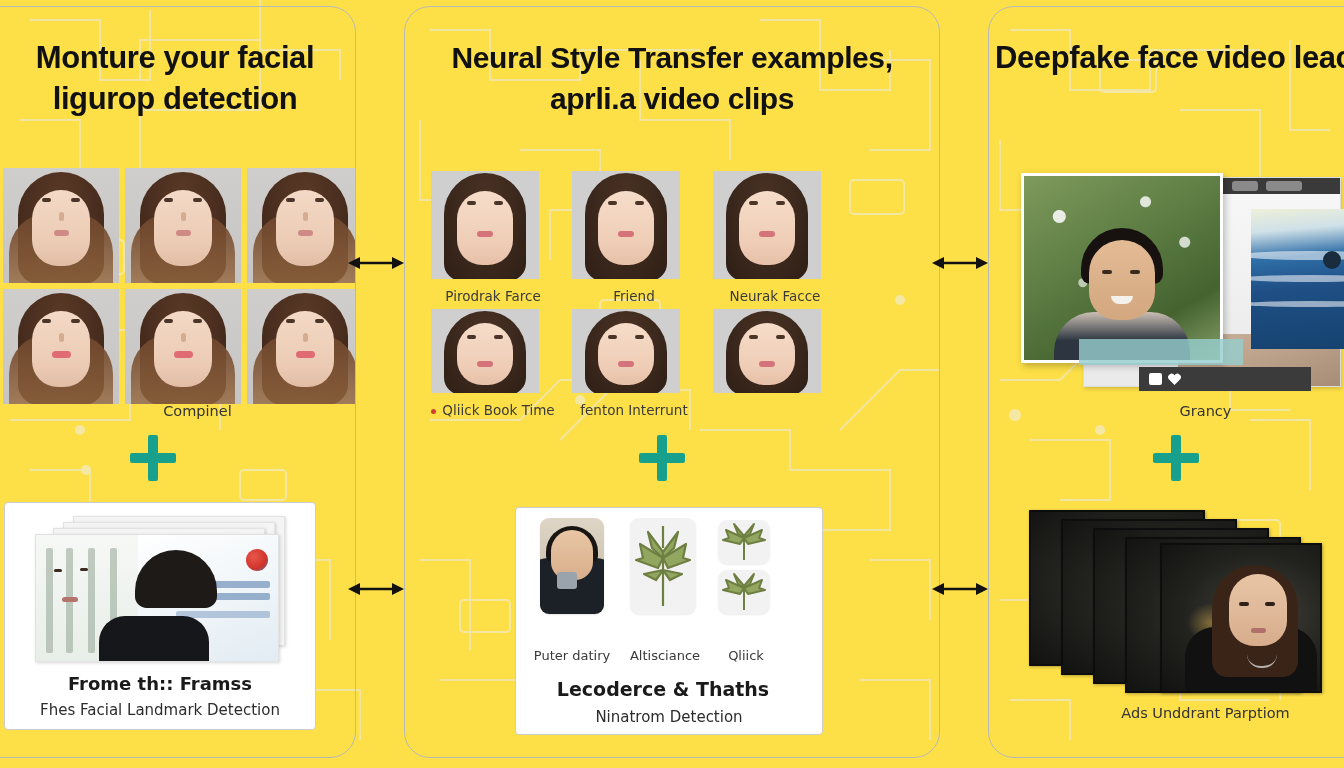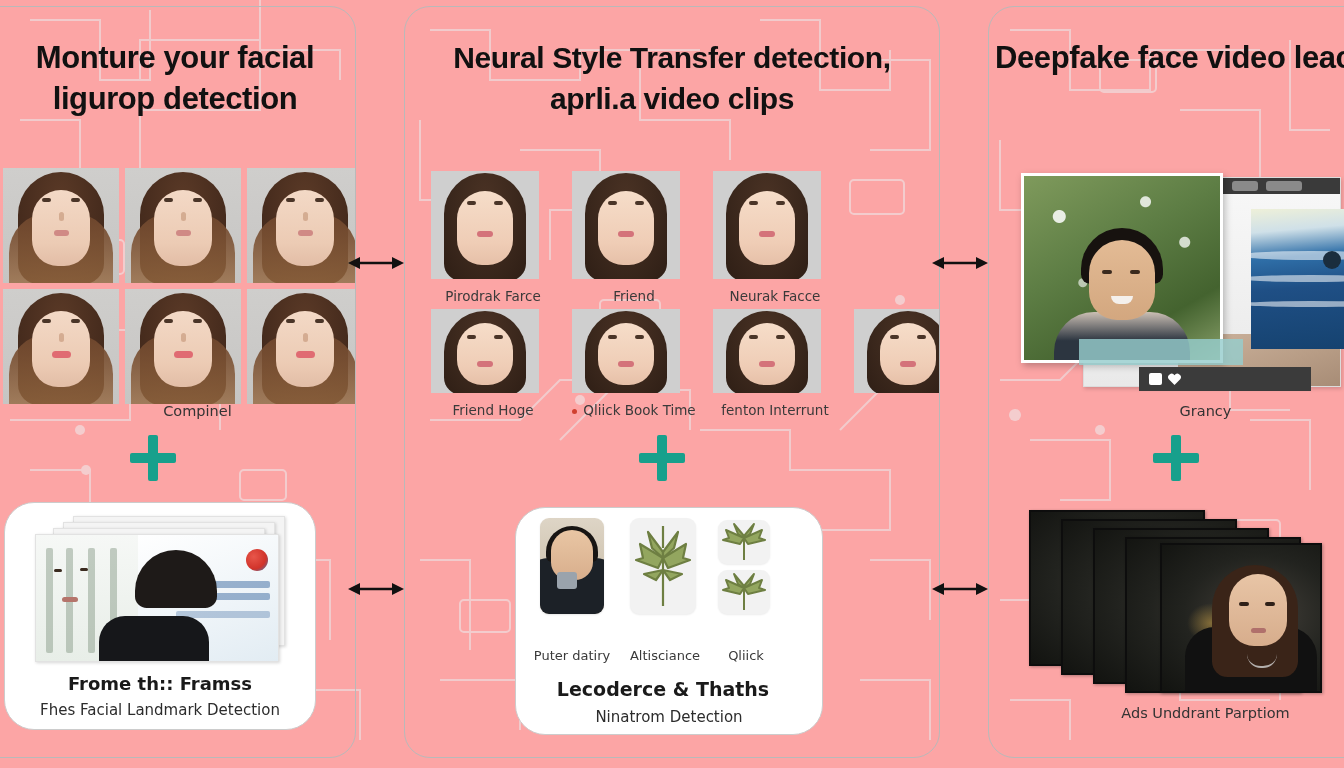--- a/index.html
+++ b/index.html
@@ -9,21 +9,21 @@
     height: 768px;
     overflow: hidden;
     background: #ffffff;
     font-family: "Liberation Sans", sans-serif;
   }
 
   #stage {
     position: relative;
     width: 1344px;
     height: 768px;
-    background: #fca5a5;
+    background: #fde047;
   }
 
   
   .circuit-bg {
     position: absolute;
     inset: 0;
     z-index: 0;
     opacity: 0.55;
     pointer-events: none;
   }
@@ -208,21 +208,21 @@
     width: 5px; height: 5px;
     background: #d0402f; border-radius: 50%;
     margin-right: 6px; vertical-align: middle;
   }
 
   
   .inner-card {
     position: absolute;
     background: #ffffff;
     border: 1px solid #cccccc;
-    border-radius: 30px;
+    border-radius: 4px;
     z-index: 3;
   }
 
   
   .frame-stack { position: absolute; }
   .frame-stack .fr {
     position: absolute;
     border: 1px solid #e2e2e2;
     background: #f4f4f4;
     box-shadow: 1px 1px 3px rgba(0,0,0,0.16);
@@ -590,21 +590,21 @@
         <div class="card-title" style="position:absolute; left:0; right:0; top:170px;">Frome th:: Framss</div>
         <div class="card-sub" style="position:absolute; left:0; right:0; top:198px;">Fhes Facial Landmark Detection</div>
       </div>
 
     </div>
   </section>
 
   <section class="panel" id="panel-2">
     <div class="panel-inner">
 
-      <h2 class="panel-title">Neural Style Transfer detection, aprli.a video clips</h2>
+      <h2 class="panel-title">Neural Style Transfer examples, aprli.a video clips</h2>
 
       <div class="style-row" style="left:26px; top:164px;">
         <div class="style-thumb-wrap">
           <div class="style-thumb">
               <div class="st-hair"></div>
               <div class="st-face"></div>
             <div class="st-eye l"></div>
               <div class="st-eye r"></div>
               <div class="st-lip"></div>
             </div>
@@ -626,30 +626,20 @@
               <div class="st-face"></div>
             <div class="st-eye l"></div>
               <div class="st-eye r"></div>
               <div class="st-lip"></div>
             </div>
           <div class="style-label">Neurak Facce</div>
         </div>
       </div>
 
       <div class="style-row" style="left:26px; top:302px;">
-        <div class="style-thumb-wrap">
-          <div class="style-thumb" style="height:84px;">
-              <div class="st-hair" style="height:84px;"></div>
-              <div class="st-face" style="top:14px;height:62px;"></div>
-            <div class="st-eye l" style="top:26px;"></div>
-              <div class="st-eye r" style="top:26px;"></div>
-              <div class="st-lip" style="top:52px;"></div>
-            </div>
-          <div class="style-label">Friend Hoge</div>
-        </div>
         <div class="style-thumb-wrap">
           <div class="style-thumb" style="height:84px;">
               <div class="st-hair" style="height:84px;"></div>
               <div class="st-face" style="top:14px;height:62px;"></div>
             <div class="st-eye l" style="top:26px;"></div>
               <div class="st-eye r" style="top:26px;"></div>
               <div class="st-lip" style="top:52px;"></div>
             </div>
           <div class="style-label">
             <span class="red-dot"></span><span>Qliick Book Time</span>

